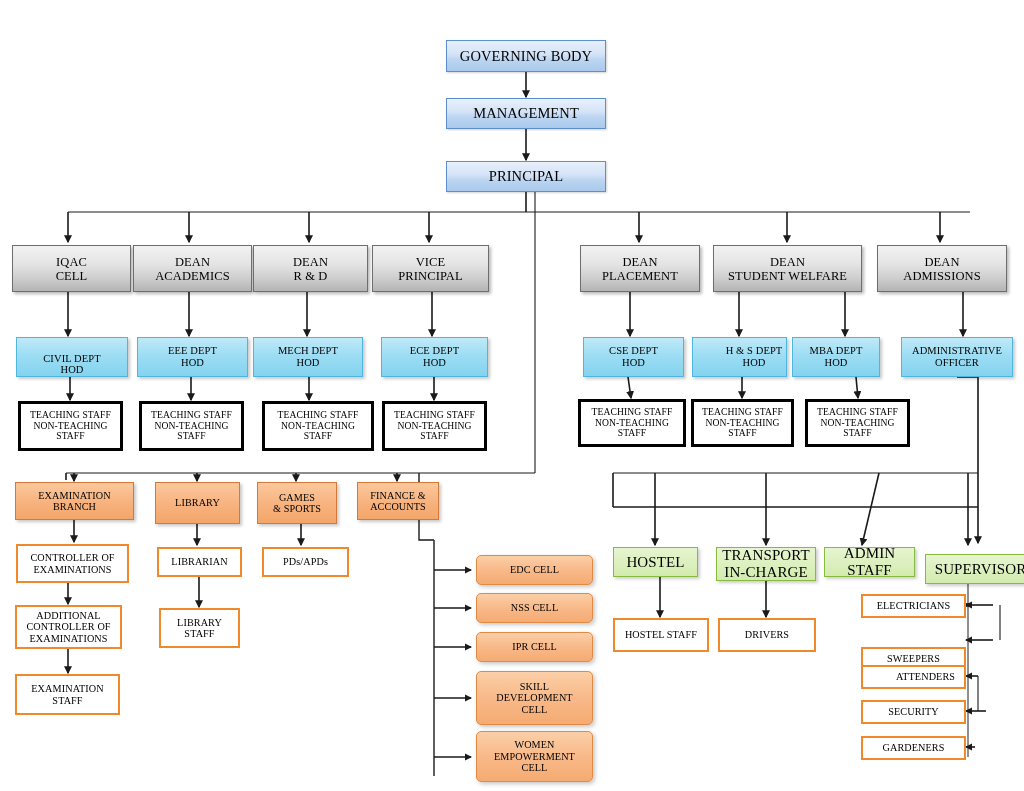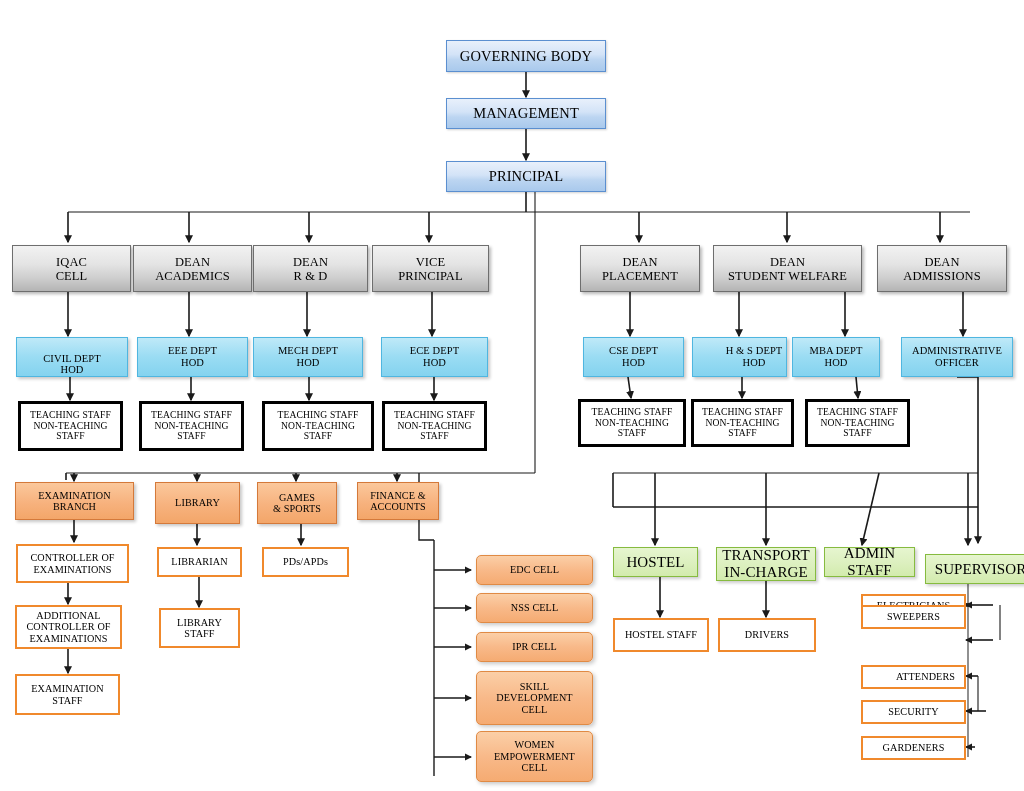--- a/index.html
+++ b/index.html
@@ -389,21 +389,21 @@
   <div class="node style-orange-outline" style="left:613px; top:618px; width:96px; height:34px;">
     <span class="node-label">HOSTEL STAFF</span>
   </div>
   <div class="node style-orange-outline" style="left:718px; top:618px; width:98px; height:34px;">
     <span class="node-label">DRIVERS</span>
   </div>
 
   <div class="node style-orange-outline" style="left:861px; top:594px; width:105px; height:24px;">
     <span class="node-label">ELECTRICIANS</span>
   </div>
-  <div class="node style-orange-outline" style="left:861px; top:605px; width:105px; height:24px;">
+  <div class="node style-orange-outline" style="left:861px; top:647px; width:105px; height:24px;">
     <span class="node-label">SWEEPERS</span>
   </div>
   <div class="node style-orange-outline" style="left:861px; top:665px; width:105px; height:24px;padding-left:24px;">
     <span class="node-label">ATTENDERS</span>
   </div>
   <div class="node style-orange-outline" style="left:861px; top:700px; width:105px; height:24px;">
     <span class="node-label">SECURITY</span>
   </div>
   <div class="node style-orange-outline" style="left:861px; top:736px; width:105px; height:24px;">
     <span class="node-label">GARDENERS</span>

